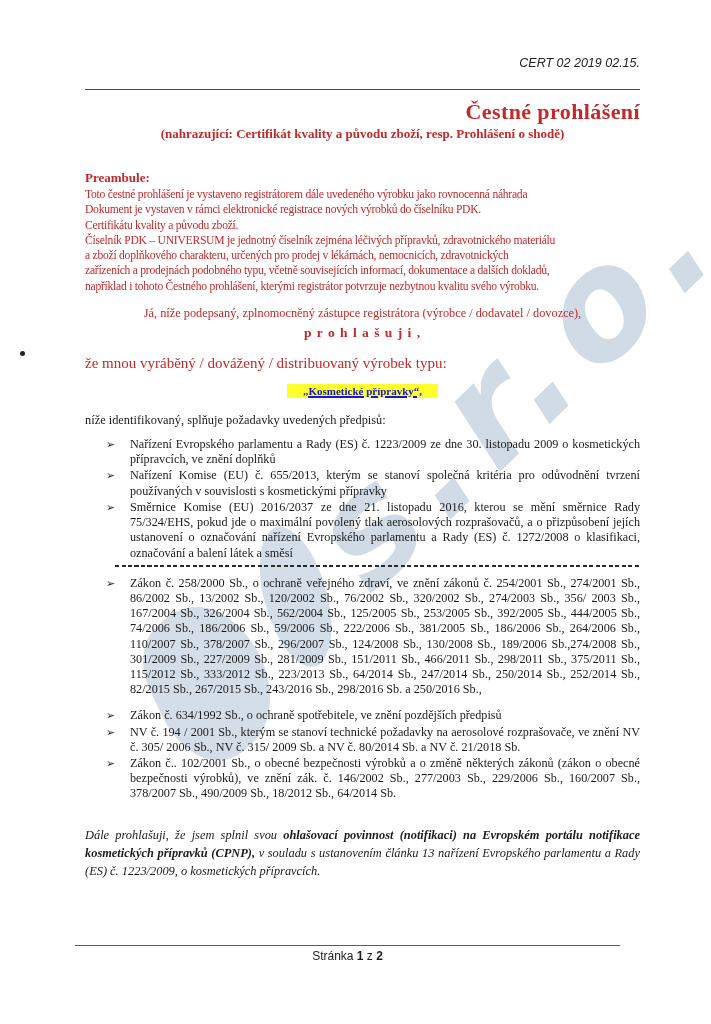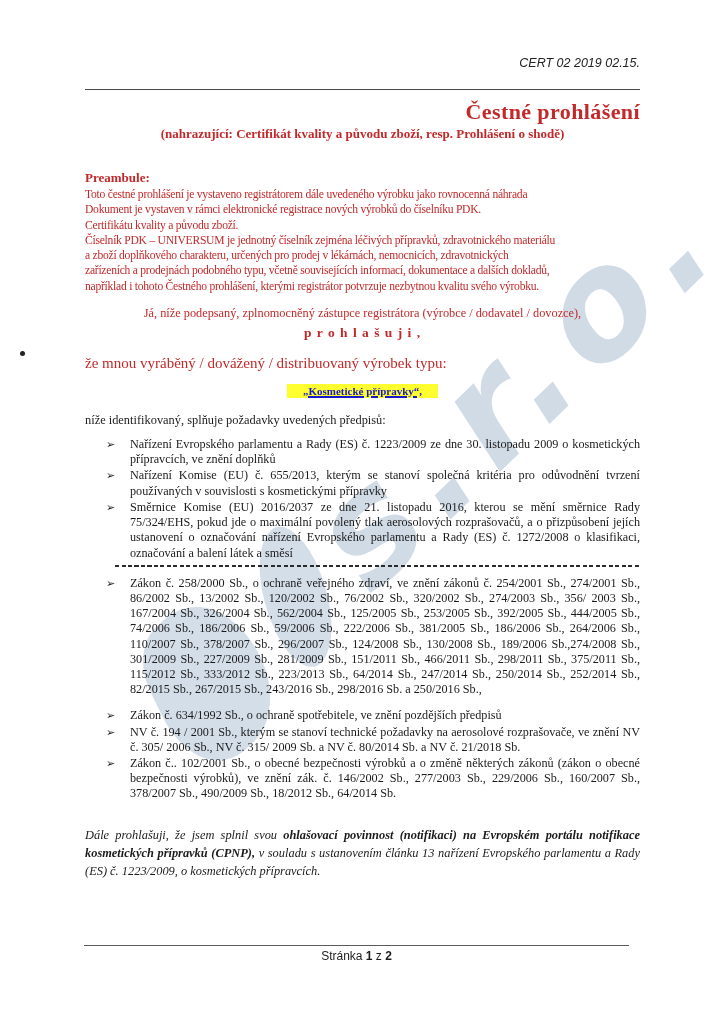--- a/index.html
+++ b/index.html
@@ -59,21 +59,21 @@
   .li .marker{position:absolute;left:1px;top:0;font-size:11px;line-height:15.2px;}
   .li .b{font-weight:normal;}
   .li.gap-after{margin-bottom:11px;}
   .dashed-sep{
     margin:4px 0 3px 30px;height:2px;
     background-image:repeating-linear-gradient(to right,#2a2a2a 0 4px,transparent 4px 6.5px);
   }
   .closing{margin-top:24px;font-size:12.4px;line-height:18px;text-align:justify;font-style:italic;}
   .closing .b{font-weight:bold;}
   
-  .footer{position:absolute;left:84px;width:545px;top:945px;z-index:1;}
+  .footer{position:absolute;left:75px;width:545px;top:945px;z-index:1;}
   .footer-rule{border-top:1.2px solid #5a5a5a;}
   .footer-text{
     margin-top:3px;text-align:center;
     font-family:"Liberation Sans",sans-serif;font-size:12px;color:#1d1d1d;
   }
   .footer-text .b{font-weight:bold;}
 </style>
 </head>
 <body>
 

